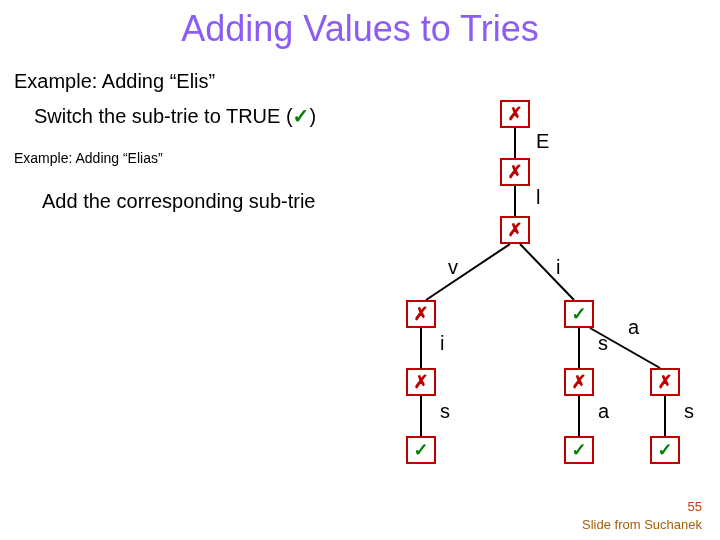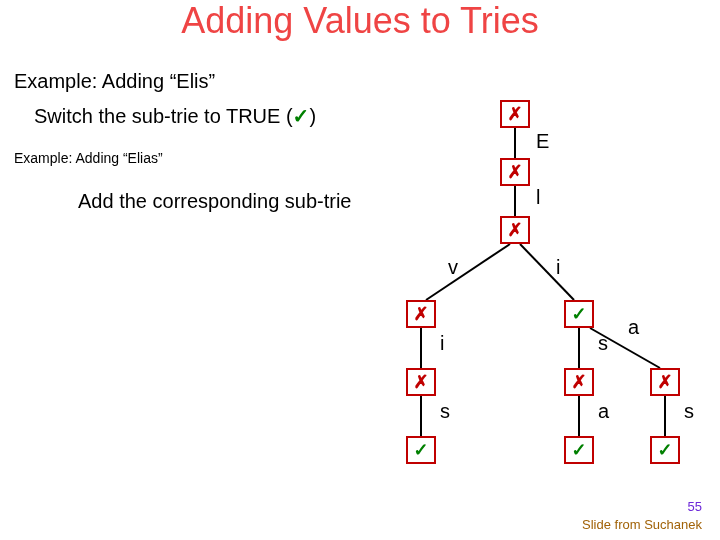--- a/index.html
+++ b/index.html
@@ -8,22 +8,22 @@
     width: 720px;
     height: 540px;
     font-family: Arial, Helvetica, sans-serif;
     background: #fff;
     position: relative;
     overflow: hidden;
   }
   .title {
     font-size: 36px;
     text-align: center;
-    padding-top: 0;
-    color: #ef4444;
+    padding-top: 8px;
+    color: #8b5cf6;
   }
   .line1 {
     position: absolute;
     left: 14px;
     top: 70px;
     font-size: 20px;
     color: #000;
   }
   .line2 {
     position: absolute;
@@ -38,21 +38,20 @@
     top: 150px;
     font-size: 14px;
     color: #000;
   }
   .line4 {
     position: absolute;
     left: 42px;
     top: 190px;
     font-size: 20px;
     color: #000;
-    margin-left: 36px;
   }
   .check-inline {
     color: #008000;
     font-weight: bold;
   }
   
   .node {
     position: absolute;
     width: 30px;
     height: 28px;
@@ -83,21 +82,21 @@
     right: 18px;
     bottom: 8px;
     font-size: 13px;
     color: #a16207;
   }
   .slidenum {
     position: absolute;
     right: 18px;
     bottom: 26px;
     font-size: 13px;
-    color: #6d28d9;
+    color: #c2410c;
   }
 </style>
 </head>
 <body>
 
 <div class="title">Adding Values to Tries</div>
 
 <div class="line1">Example: Adding “Elis”</div>
 <div class="line2">
   <span>Switch the sub-trie to TRUE (</span><span class="check-inline">✓</span><span>)</span>

